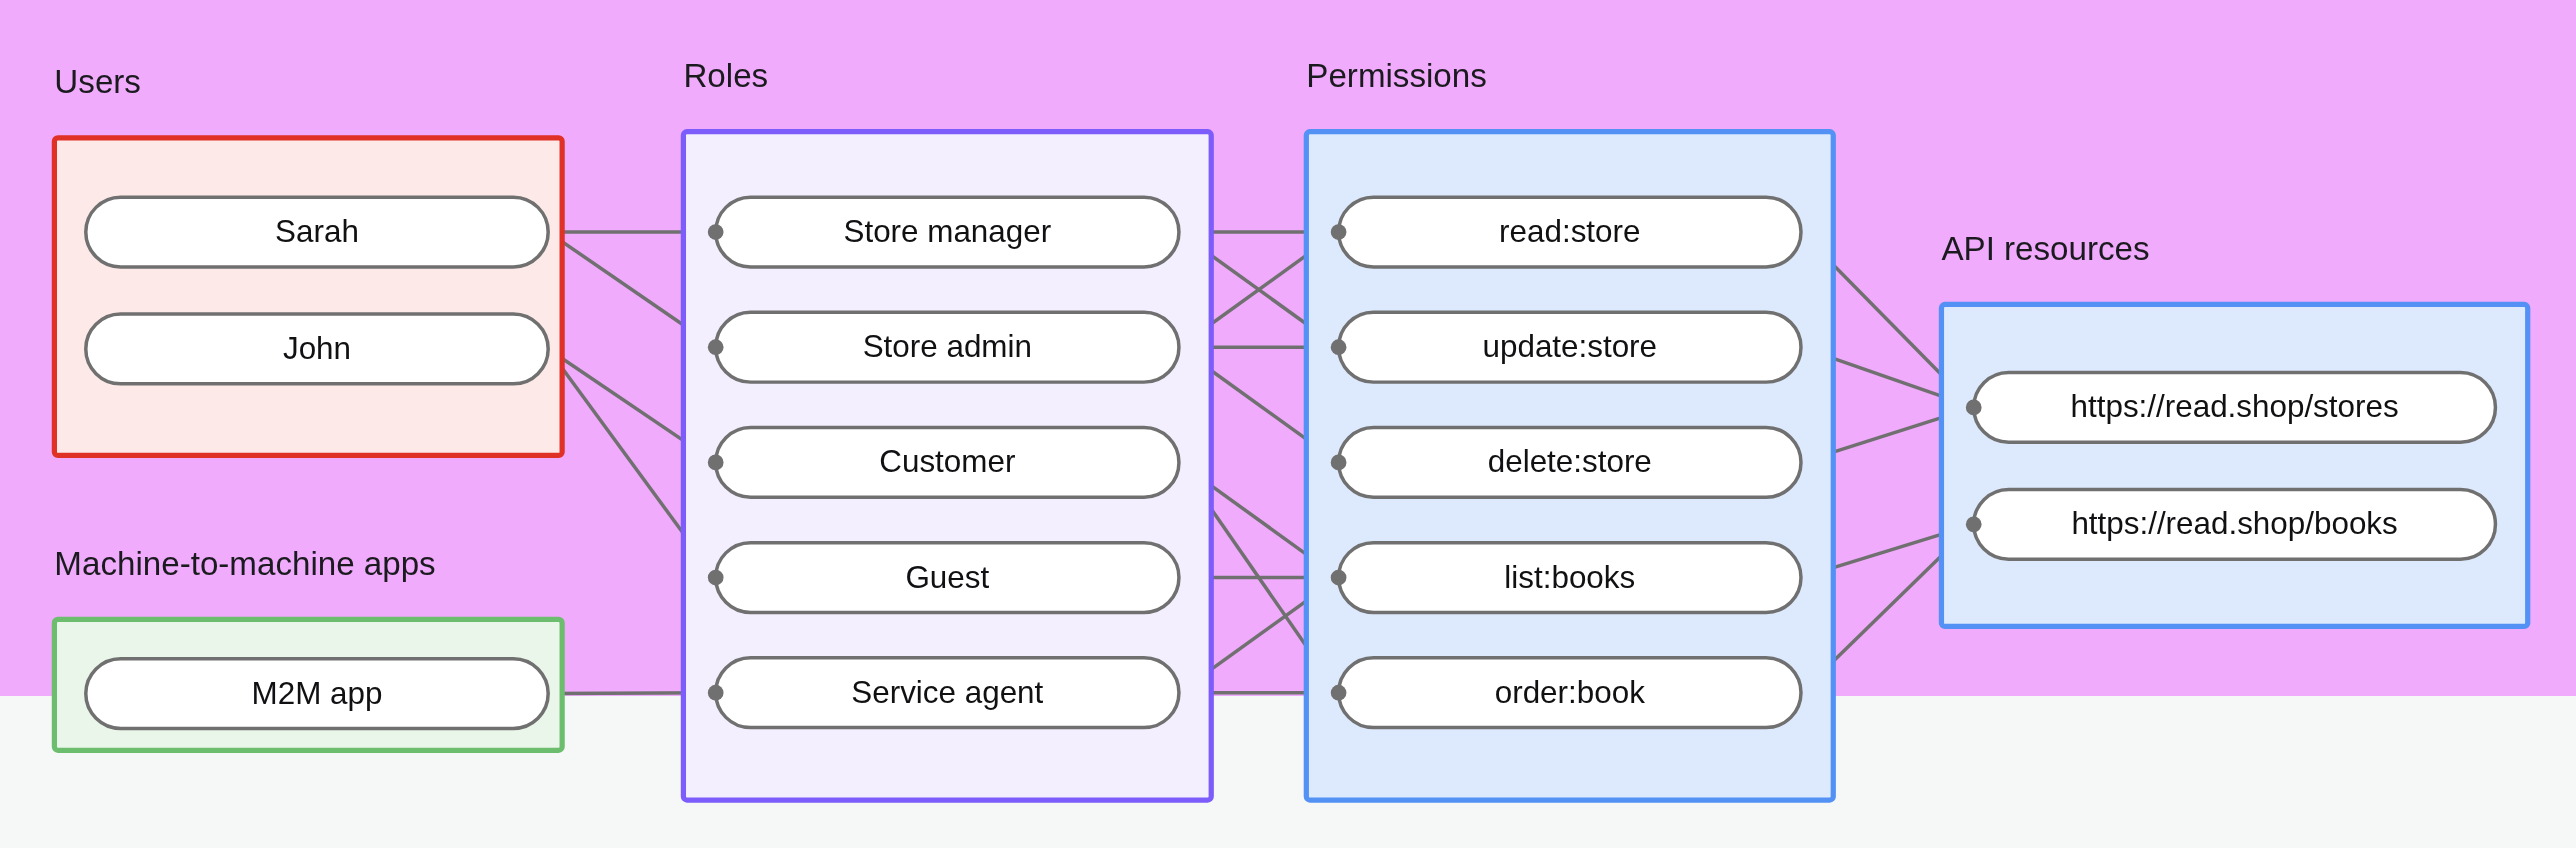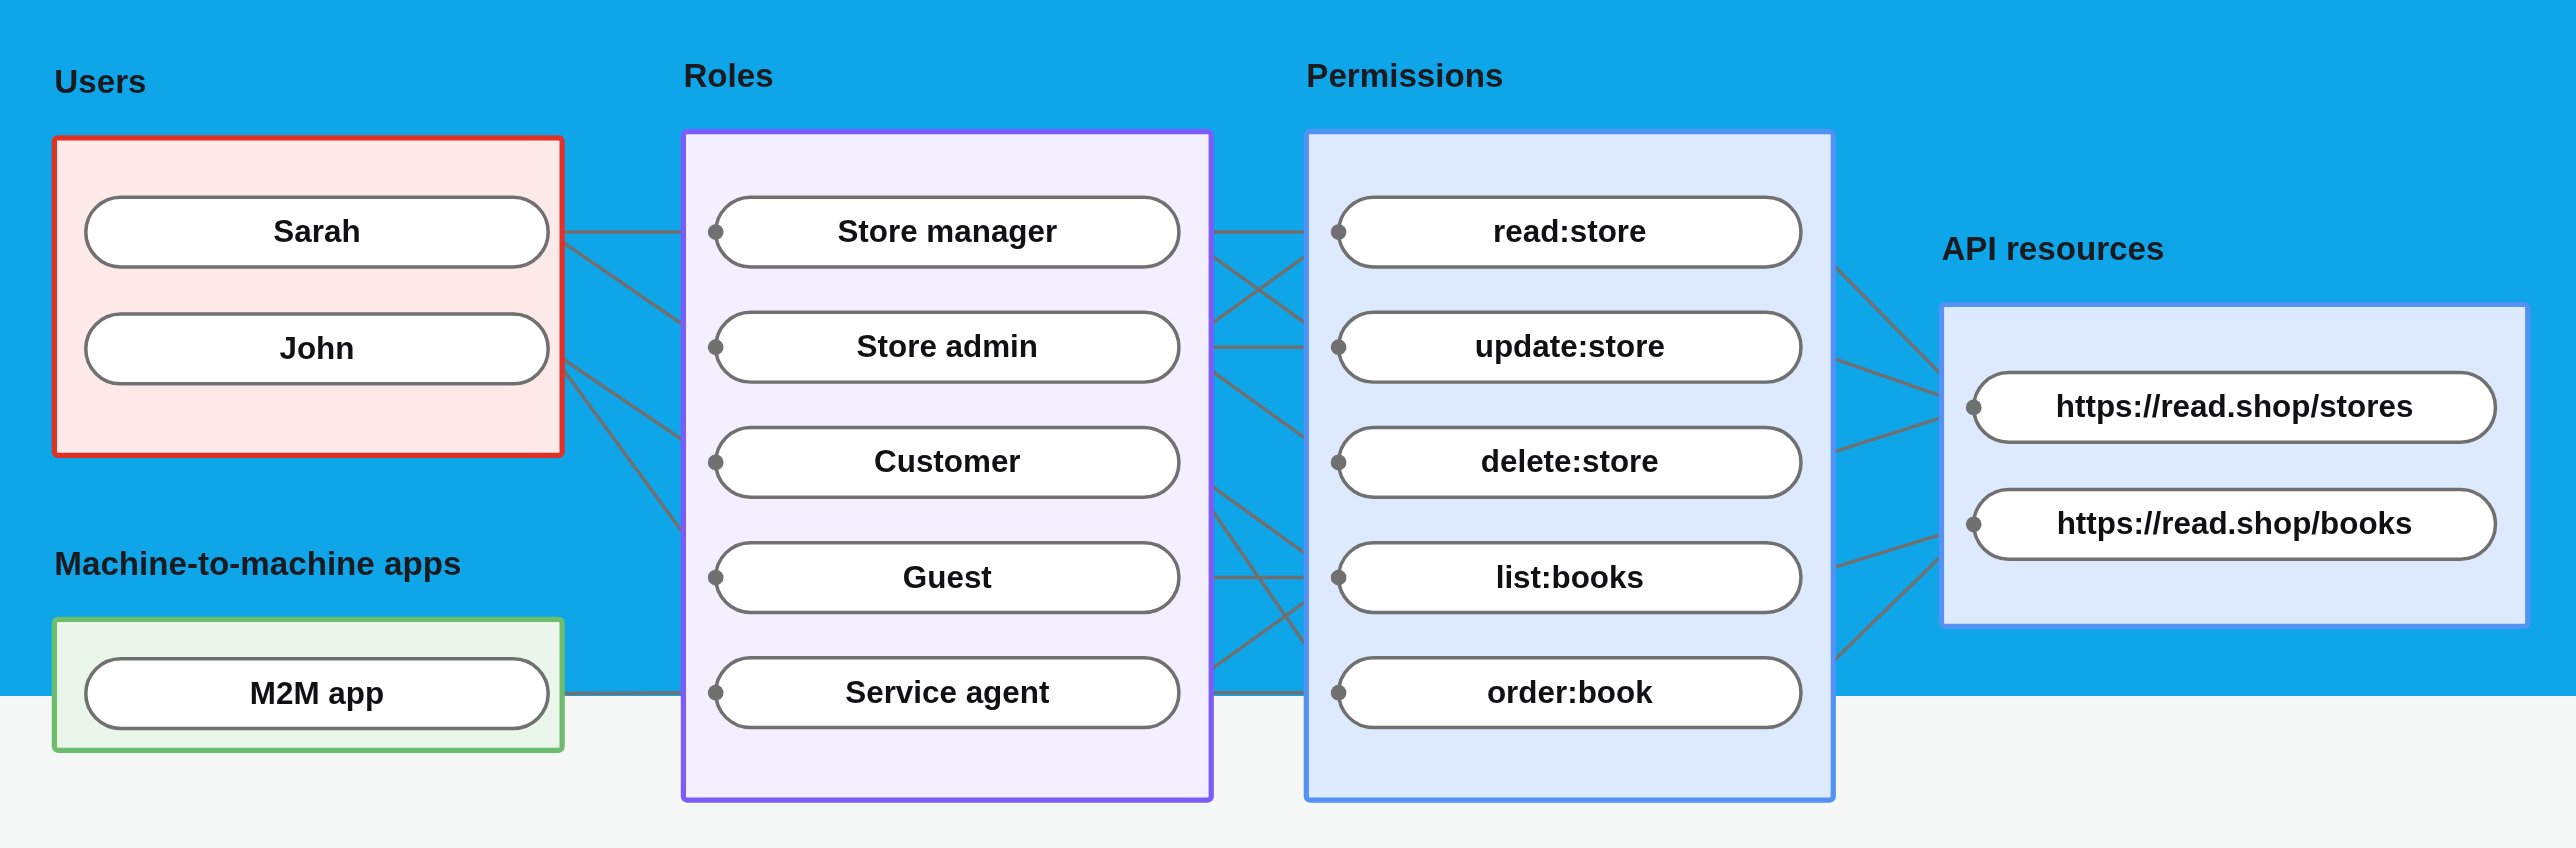--- a/index.html
+++ b/index.html
@@ -10,22 +10,21 @@
   body {
     width: 2576px;
     height: 848px;
     font-family: "Liberation Sans", sans-serif;
     overflow: hidden;
   }
   #stage {
     position: relative;
     width: 2576px;
     height: 696px;
-    background: #0ea5e9;
-    font-weight: bold;
+    background: #f0abfc;
   }
   svg.diagram {
     position: absolute;
     inset: 0;
     width: 2576px;
     height: 848px;
   }
   .group-label {
     font-size: 38px;
     fill: #1b1b1f;

